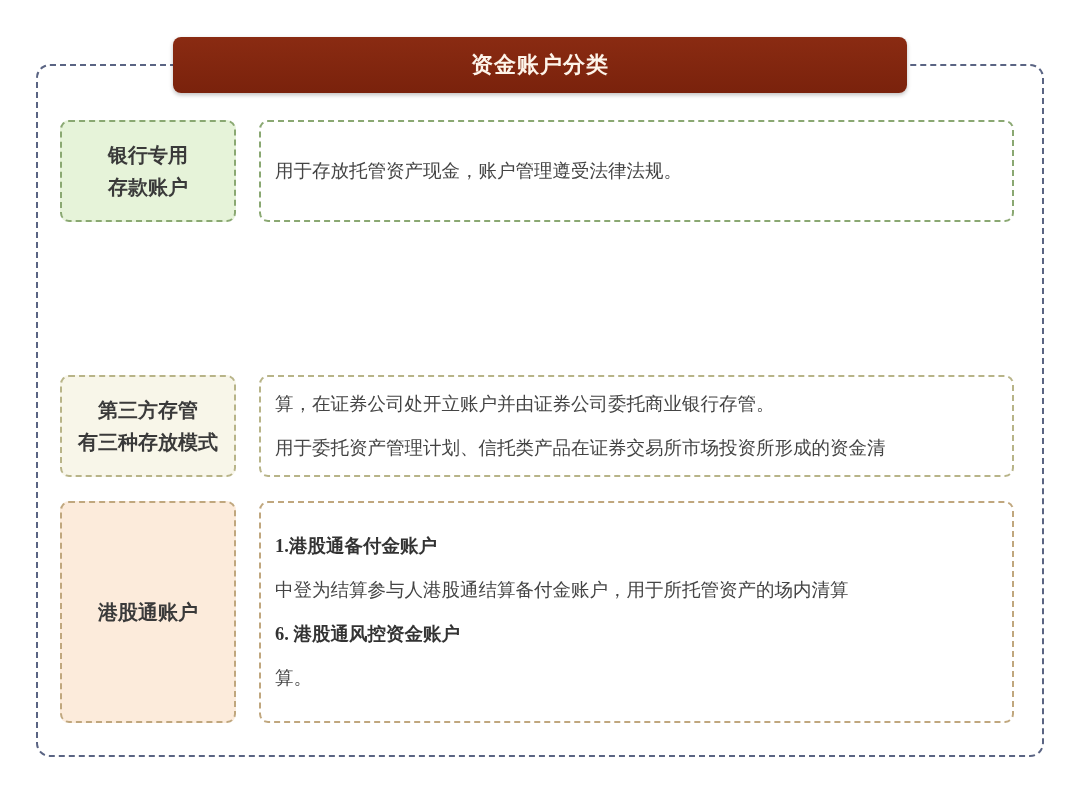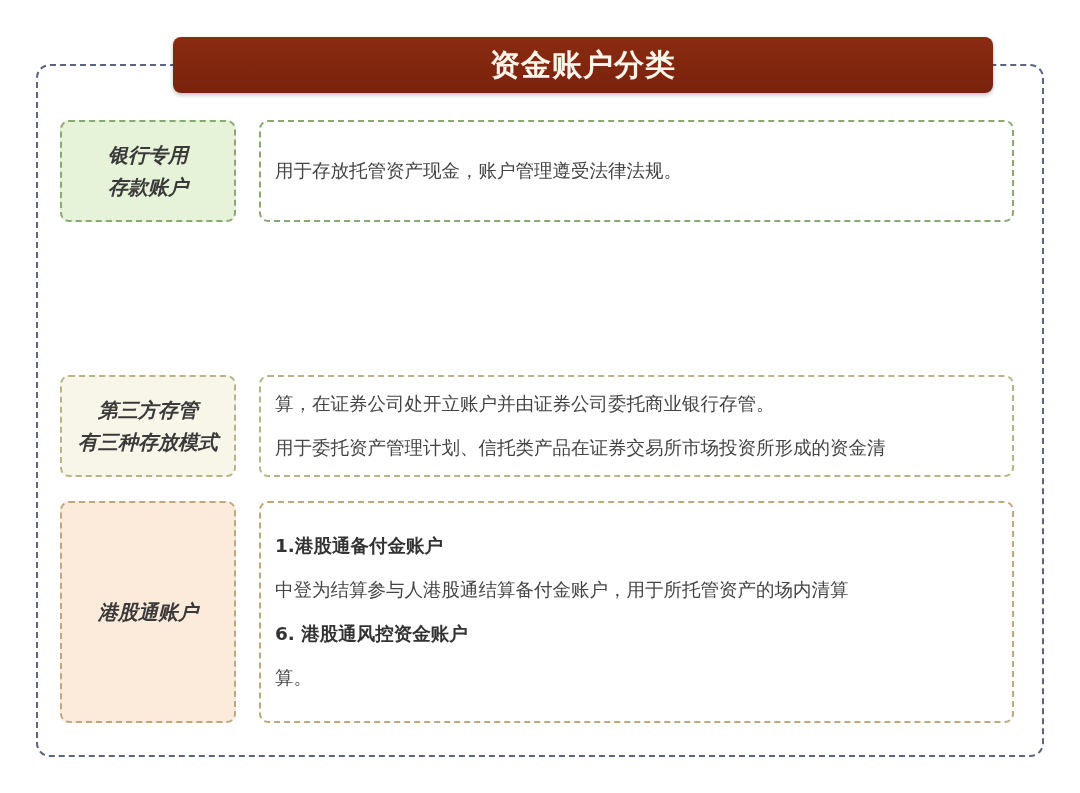--- a/index.html
+++ b/index.html
@@ -6,35 +6,35 @@
     html, body {
       width: 1080px; height: 793px; background: #ffffff; overflow: hidden;
       font-family: "DejaVu Sans", "Liberation Sans", sans-serif;
     }
     .canvas { position: relative; width: 1080px; height: 793px; }
     .outer-frame {
       position: absolute; left: 36px; top: 64px; width: 1008px; height: 693px;
       border: 2px dashed #5a6483; border-radius: 14px;
     }
     .title-banner {
-      position: absolute; left: 173px; top: 37px; width: 820px; height: 56px;
+      position: absolute; left: 173px; top: 37px; width: 734px; height: 56px;
       background: linear-gradient(#8a2b12, #7a220c);
       border-radius: 8px;
       box-shadow: 0 2px 4px rgba(0,0,0,0.25);
       display: flex; align-items: center; justify-content: center;
       color: #fdf4ea; font-family: "DejaVu Serif", "Liberation Serif", serif;
-      font-weight: bold; font-size: 30px; letter-spacing: 1px;
+      font-weight: bold; font-size: 22px; letter-spacing: 1px;
     }
     .row { position: absolute; left: 60px; width: 956px; }
     .label-box {
       position: absolute; left: 0; top: 0; width: 176px; height: 100%;
       border: 2px dashed; border-radius: 9px;
       display: flex; align-items: center; justify-content: center; text-align: center;
       font-family: "DejaVu Serif", "Liberation Serif", serif; font-weight: bold;
-      font-size: 20px; line-height: 32px; color: #3a3a3a; font-style: italic;
+      font-size: 20px; line-height: 32px; color: #3a3a3a;
     }
     .desc-box {
       position: absolute; left: 199px; top: 0; width: 755px; height: 100%;
       border: 2px dashed; border-radius: 9px; background: #ffffff;
       padding: 0 14px; display: flex; flex-direction: column; justify-content: center;
       font-size: 18.5px; color: #444444; line-height: 44px;
     }
     .desc-line { white-space: nowrap; }
     .desc-line.bold { font-weight: bold; color: #333333; }
     .label-line { display: block; }
@@ -71,20 +71,20 @@
       <div class="desc-line">用于委托资产管理计划、信托类产品在证券交易所市场投资所形成的资金清</div>
     </div>
   </div>
 
   <div class="row" style="top:501px;height:222px;">
     <div class="label-box" style="border-color: rgb(192, 167, 126); background: rgb(252, 235, 219);">
       <div>
         <span class="label-line">港股通账户</span>
       </div>
     </div>
-    <div class="desc-box" style="border-color: rgb(192, 167, 126);">
+    <div class="desc-box" style="border-color: rgb(192, 167, 126); font-family: Liberation Serif, serif;">
       <div class="desc-line bold">1.港股通备付金账户</div>
       <div class="desc-line">中登为结算参与人港股通结算备付金账户，用于所托管资产的场内清算</div>
       <div class="desc-line bold">6. 港股通风控资金账户</div>
       <div class="desc-line">算。</div>
     </div>
   </div>
 </div>
 
 </body></html>

